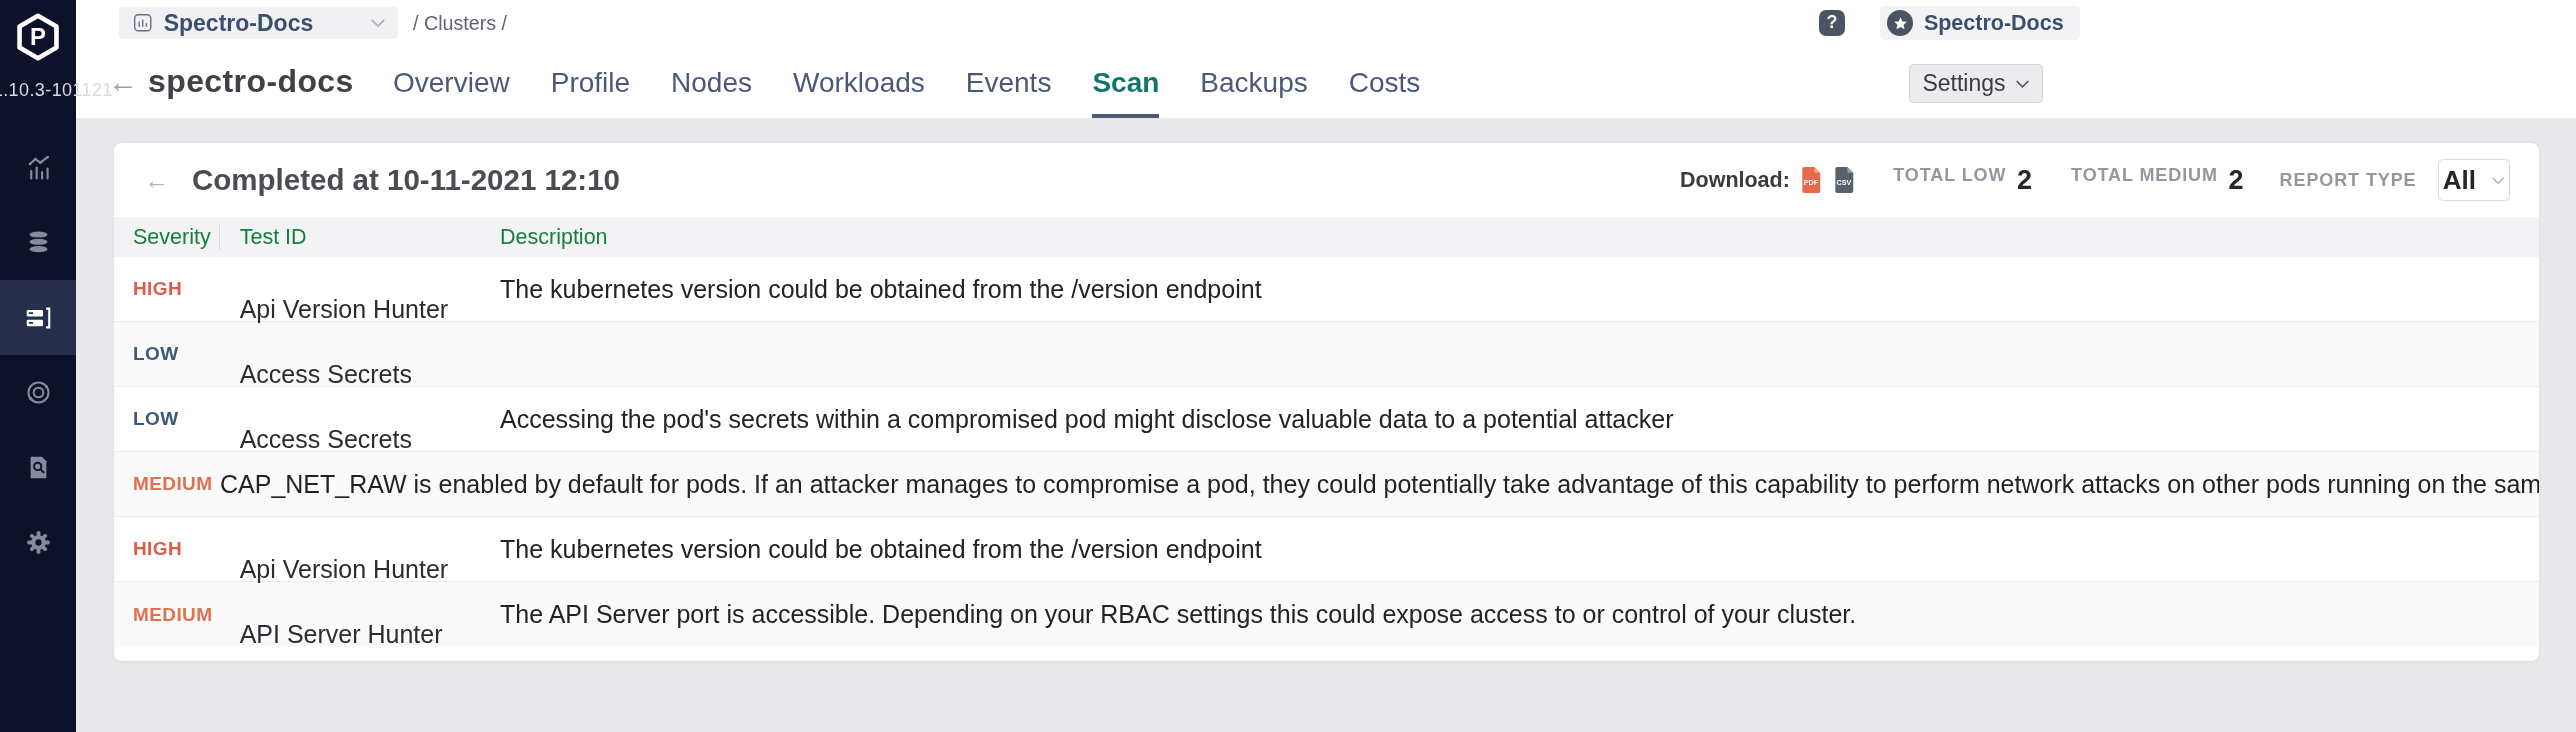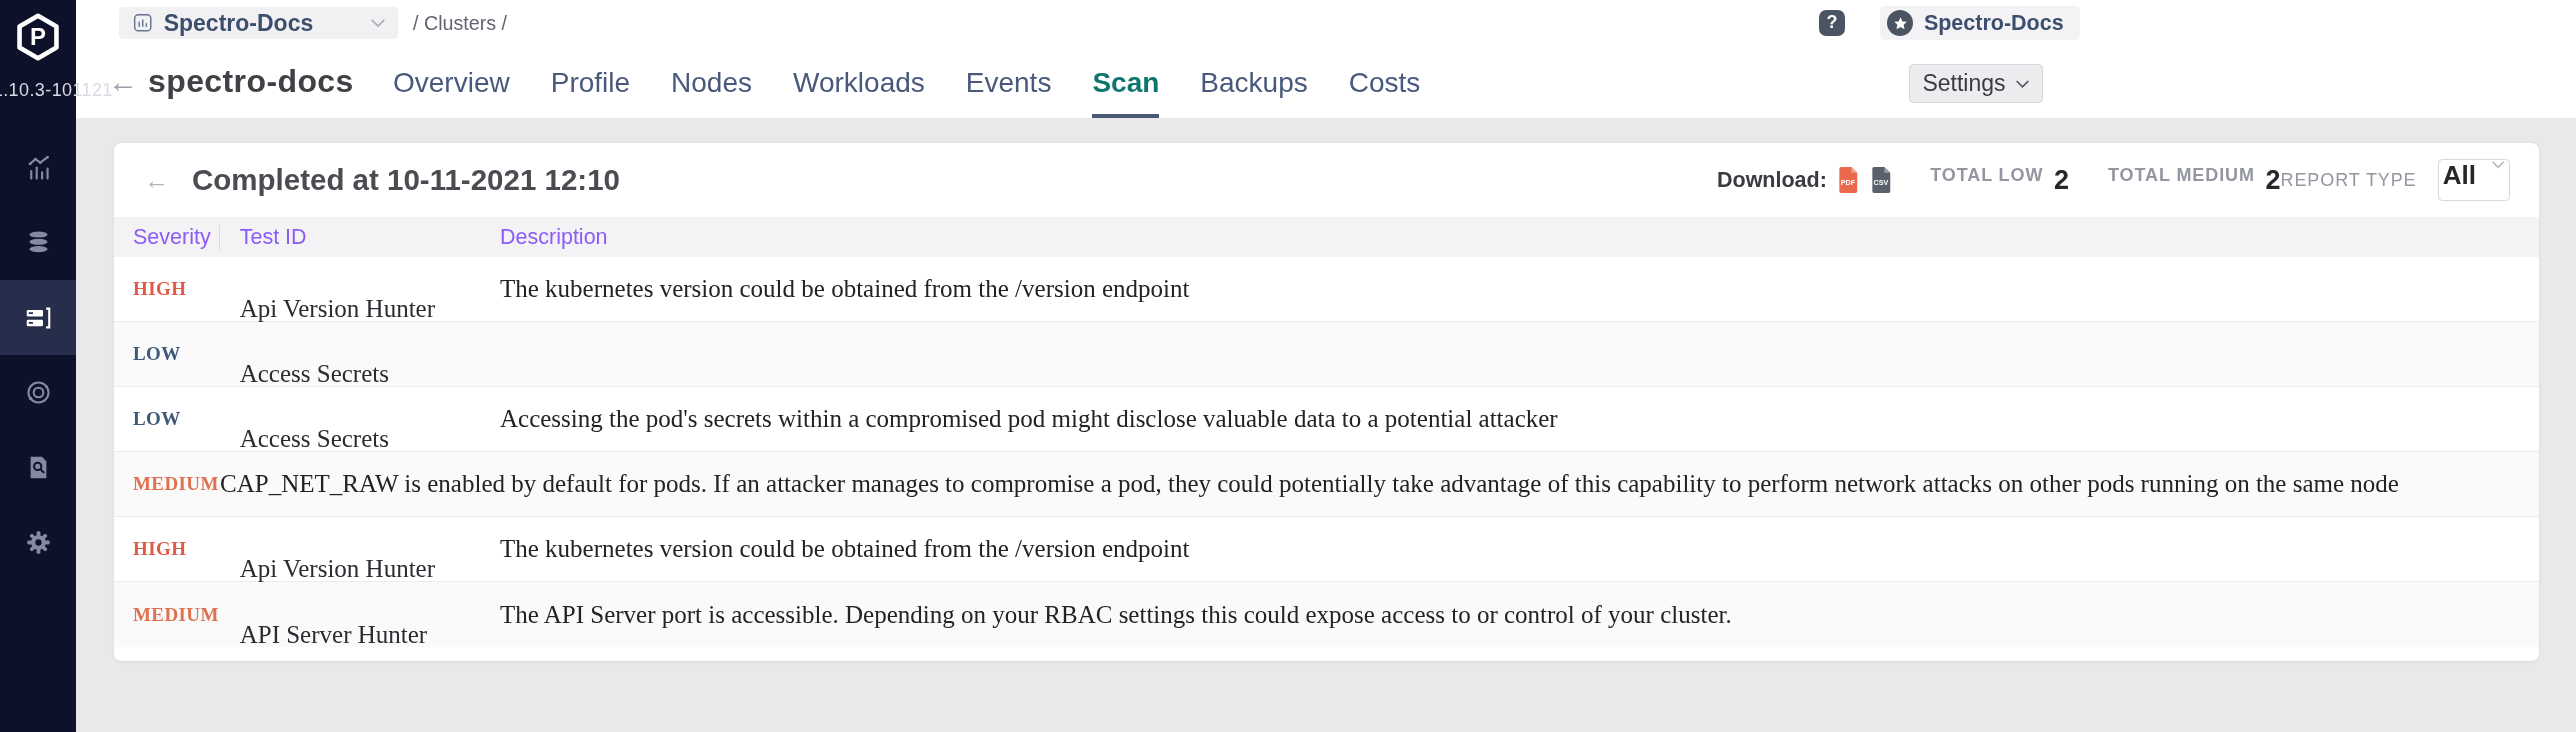--- a/index.html
+++ b/index.html
@@ -94,39 +94,39 @@
   }
   .panel-back { font-size:25px; color:#b3b3ba; cursor:pointer; line-height:1; }
   .panel-title { margin-left:23px; font-size:29.5px; font-weight:bold; color:#4b4b52; }
   .head-right { margin-left:auto; display:flex; align-items:center; }
   .dl-label { font-size:21.5px; font-weight:bold; color:#3a3a40;margin-left:8px; }
   .file-icon { margin-left:10.7px; cursor:pointer; display:block; }
   .file-icon + .file-icon { margin-left:12.5px; }
   .total-group { display:flex; align-items:flex-start; margin-left:39px; }
   .total-label { font-size:18px; color:#9496a0; letter-spacing:0.9px; font-weight:bold; }
   .total-value { font-size:27px; font-weight:bold; color:#26262b; margin-left:10.7px; }
-  .rt-label { font-size:18px; color:#9496a0; letter-spacing:0.9px; font-weight:normal; }
+  .rt-label { font-size:18px; color:#9496a0; letter-spacing:0.9px; font-weight:bold; margin-left:36px; }
   .rt-select {
     margin-left:21.5px; width:72px; height:42px; background:#fff; border:0.9px solid #d8d8dd;
-    border-radius:4.5px; display:flex; align-items:flex-start; justify-content:center; gap:15px;
+    border-radius:4.5px; display:flex; align-items:center; justify-content:center; gap:15px;
     cursor:pointer;
   }
   .rt-select .rt-value { font-size:26px; font-weight:bold; color:#26262b; }
   
   .thead {
     height:40px; background:#f3f3f6; display:flex; align-items:center; padding-left:19px;
-    color:#8b5cf6; font-size:21.5px;
+    color:#15803d; font-size:21.5px;
   }
   .col-sev { width:87px; }
   .col-test { width:280px; padding-left:19.7px; }
   .col-desc { flex:1; padding-right:18px; }
   .thead .col-sev { height:25px; display:flex; align-items:center; border-right:0.9px solid #d9d9e0; }
   .row {
     height:65px; display:flex; align-items:center; padding-left:19px;
-    border-bottom:0.9px solid #ececf0; background:#fff;font-family:Liberation Serif, serif;
+    border-bottom:0.9px solid #ececf0; background:#fff;
   }
   .rows .row:nth-child(even) { background:#fafafb; }
   .rows .row:last-child { border-bottom:none; }
   .badge { font-size:19px; font-weight:bold; letter-spacing:0.4px; }
   .sev-HIGH .badge { color:#df5b48; }
   .sev-MEDIUM .badge { color:#e0714e; }
   .sev-LOW .badge { color:#3d5a78; }
   .cell-test { font-size:25px; color:#2b2b31;margin-top:40px; }
   .cell-desc { font-size:25px; color:#222227; white-space:nowrap; overflow:hidden; }
 </style>

